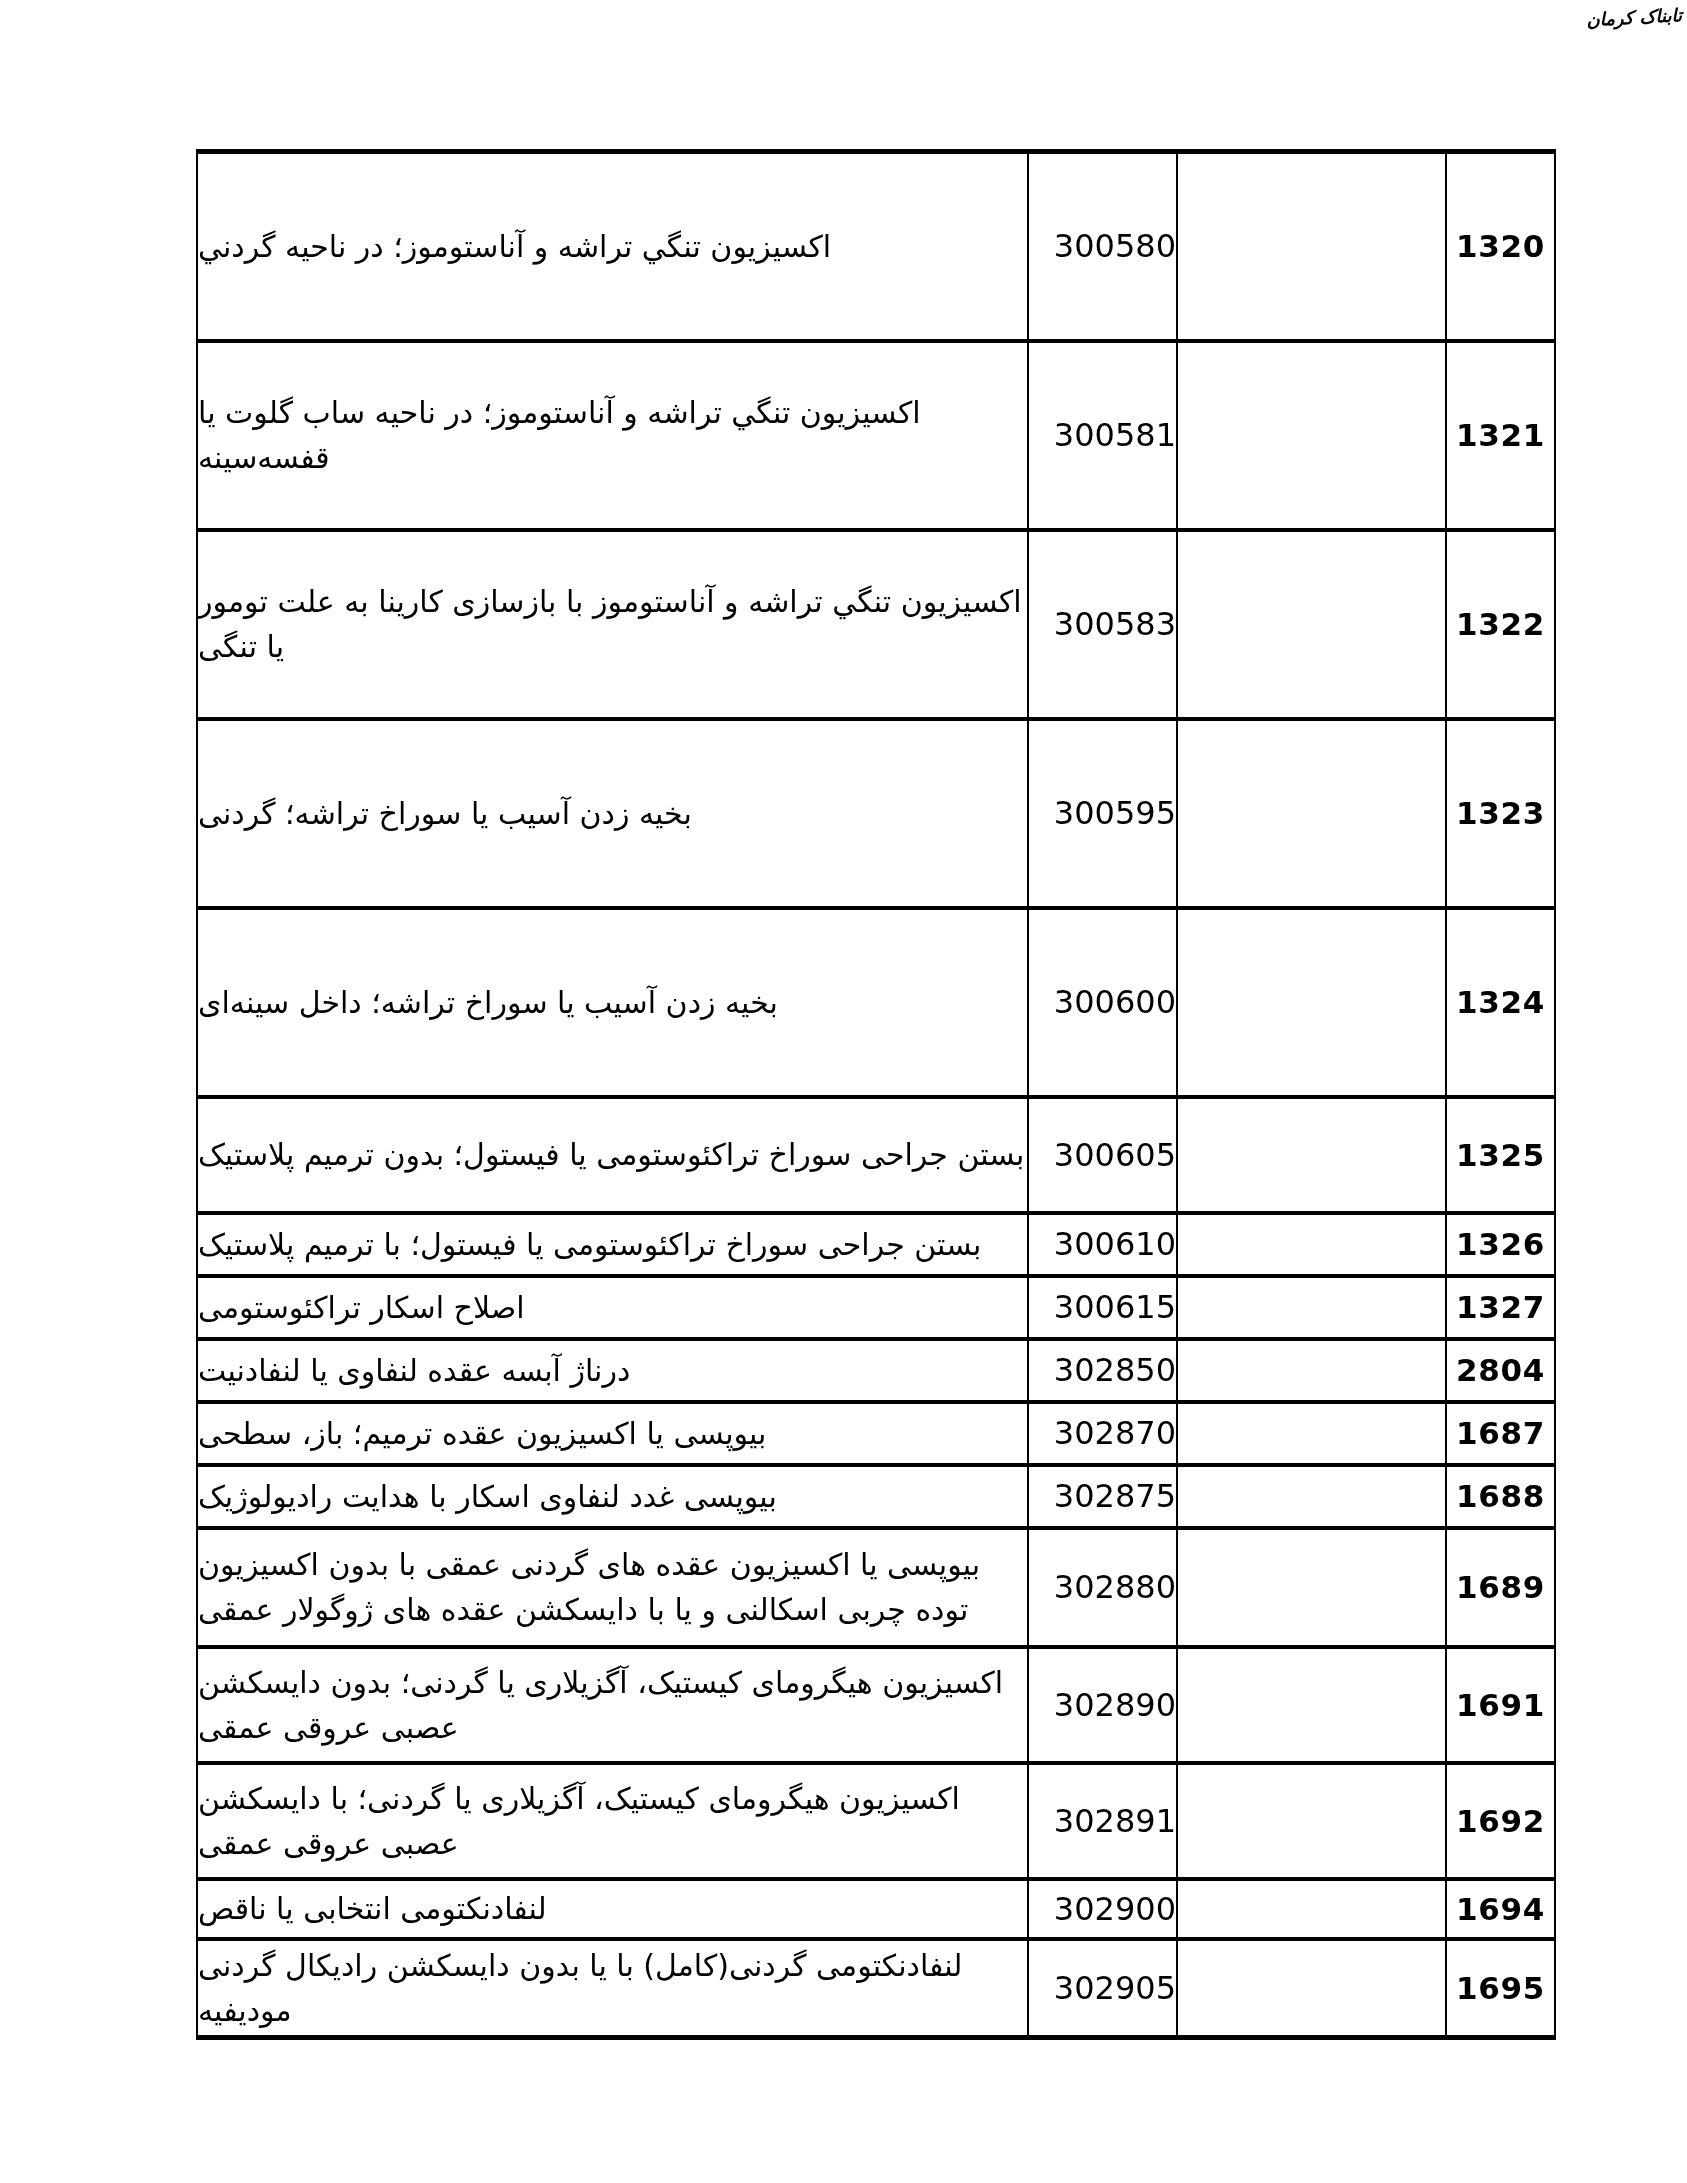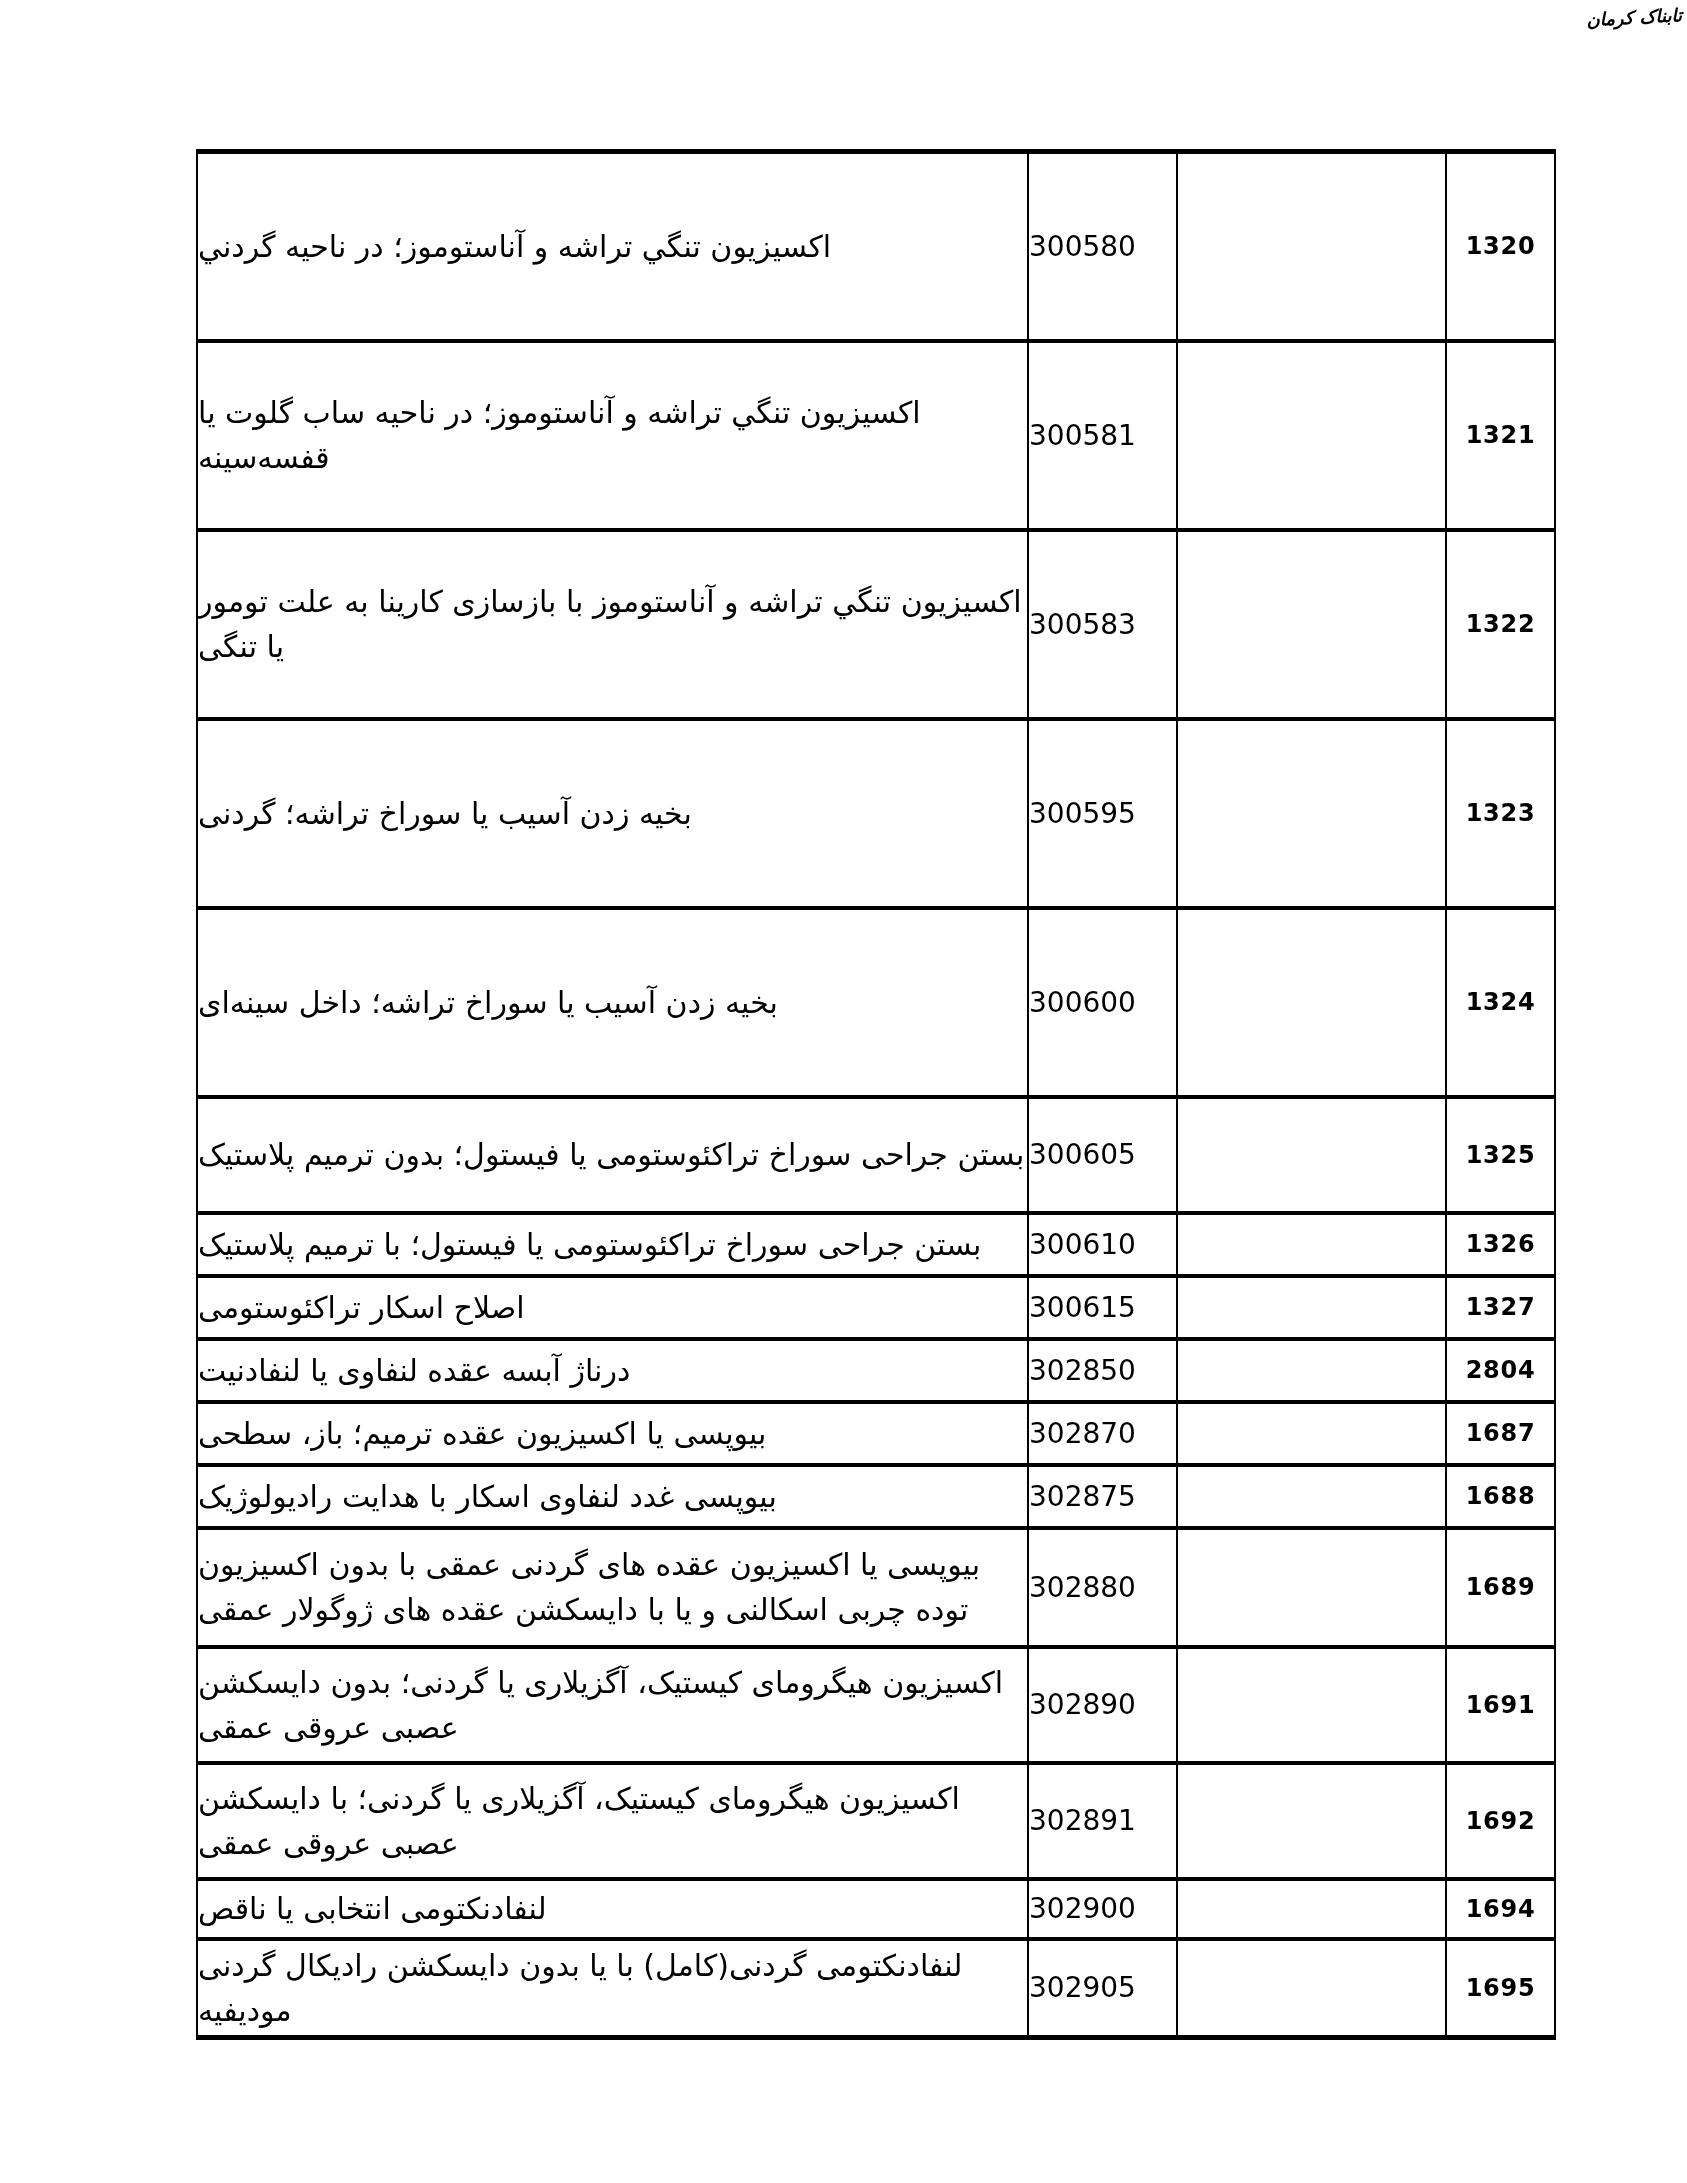--- a/index.html
+++ b/index.html
@@ -41,28 +41,28 @@
     border-bottom-width:4px;
     vertical-align:middle;
     padding:0;
     overflow:hidden;
   }
   table.proc tr:first-child td{border-top-width:5.3px;}
   table.proc tr:last-child td{border-bottom-width:5.3px;}
   td.id-cell{
     text-align:center;
     font-weight:bold;
-    font-size:24px;
+    font-size:31px;
     letter-spacing:0.7px;
   }
   td.blank-cell{}
   td.code-cell{
     direction:ltr;
-    text-align:left;
-    font-size:28px;
+    text-align:right;
+    font-size:32px;
     padding-left:5.3px;
   }
   td.desc-cell{
     text-align:left;
     font-size:30px;
     line-height:1.5;
     padding:4px 5.3px 4px 13.2px;
   }
   
   tr:nth-child(1){height:189px;}

